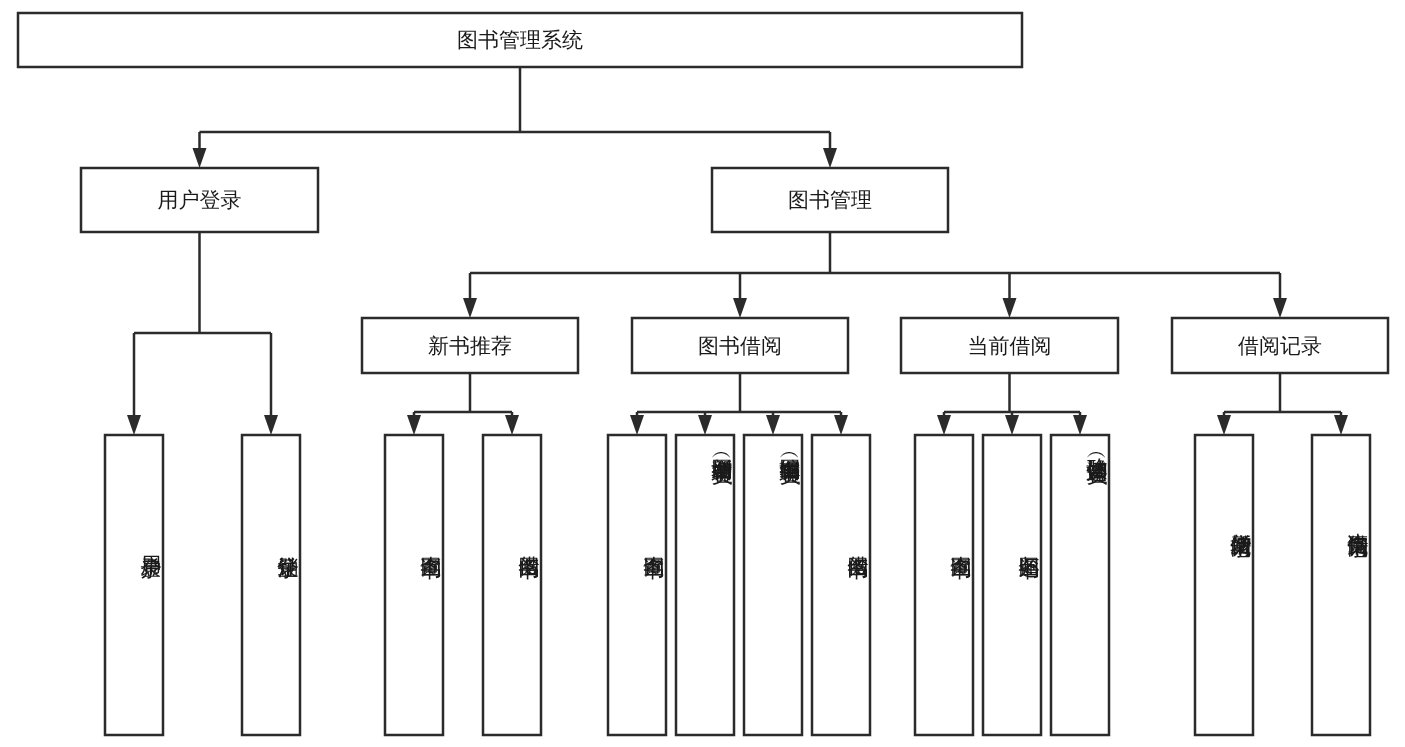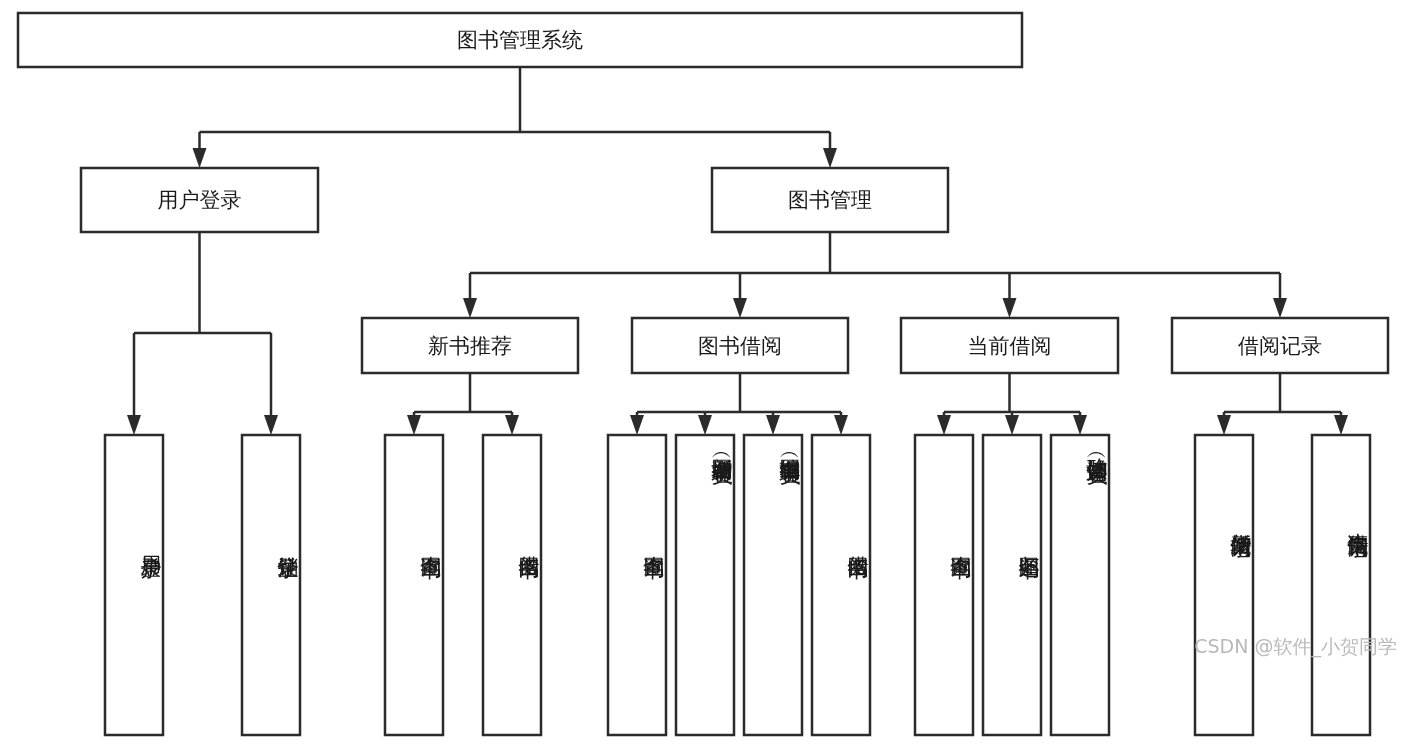--- a/index.html
+++ b/index.html
@@ -180,14 +180,13 @@
       <div class="vlabel" style="left: 677px; width: 56px; top: 441px; height: 288px;">新增图书（管理员）</div>
       <div class="vlabel" style="left: 745px; width: 56px; top: 441px; height: 288px;">编辑图书（管理员）</div>
       <div class="vlabel" style="left: 813px; width: 56px; top: 539px; height: 92px;">借阅图书</div>
       <div class="vlabel" style="left: 916px; width: 56px; top: 539px; height: 92px;">查询图书</div>
       <div class="vlabel" style="left: 984px; width: 56px; top: 539px; height: 92px;">归还图书</div>
       <div class="vlabel" style="left: 1052px; width: 56px; top: 441px; height: 288px;">确认归还（管理员）</div>
       <div class="vlabel" style="left: 1196px; width: 56px; top: 516px; height: 138px;">新增借阅记录</div>
       <div class="vlabel" style="left: 1313px; width: 56px; top: 516px; height: 138px;">查询借阅记录</div>
     </div>
 
-  <div class="watermark">CSDN @软件_小贺同学</div>
 </div>
 
 </body></html>

